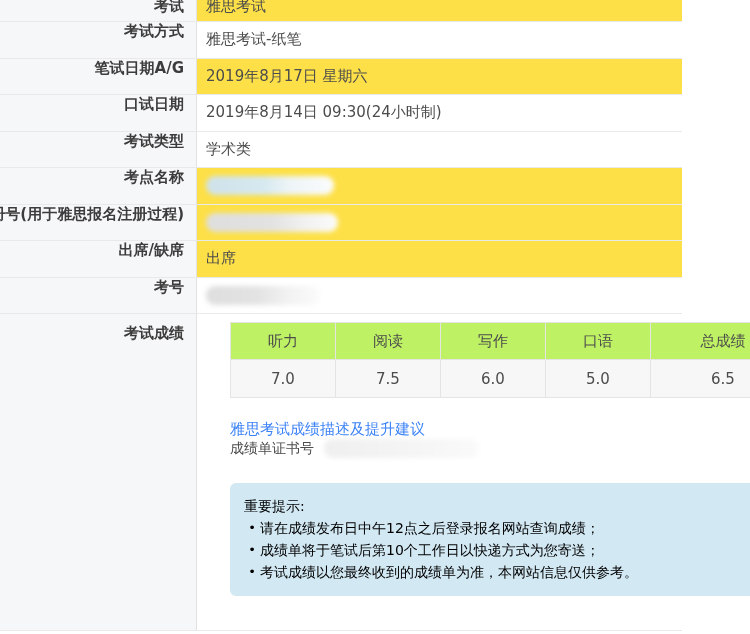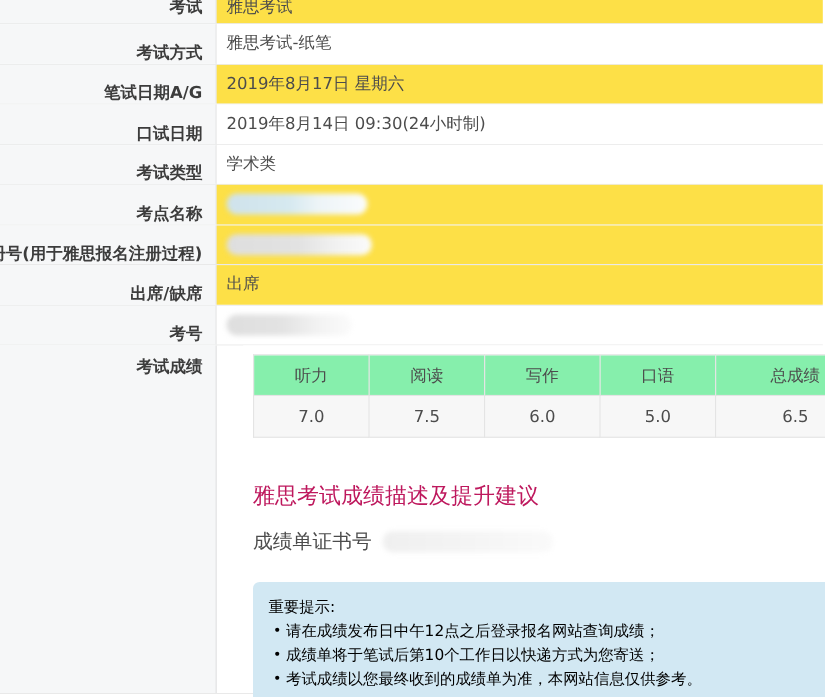--- a/index.html
+++ b/index.html
@@ -10,31 +10,31 @@
   }
   .page {
     position: relative;
     width: 750px;
     height: 634px;
     overflow: hidden;
     background: #fff;
   }
   .row {
     display: flex;
-    width: 748px;
+    width: 682px;
     border-bottom: 1px solid #e9e9e9;
     height: 36.5px;
   }
   .cell-label {
     width: 197px;
     flex: 0 0 197px;
     background: #f6f7f8;
     border-right: 1px solid #e2e2e2;
     display: flex;
-    align-items: flex-end;
+    align-items: flex-start;
     justify-content: flex-end;
     padding-right: 12px;
     overflow: visible;
   }
   .cell-label span {
     font-size: 15px;
     font-weight: bold;
     color: #3c3c3c;
     white-space: nowrap;
   }
@@ -85,37 +85,36 @@
     width: 565px;
     flex: 0 0 auto;
   }
   table.scores th, table.scores td {
     border: 1px solid #e4e4e4;
     text-align: center;
     font-size: 15px;
     font-weight: normal;
     color: #4c4c4c;
   }
-  table.scores th { height: 37px; background: #86efac; }
+  table.scores th { height: 37px; background: #bef264; }
   table.scores td { height: 38px; background: #f7f7f7; }
   table.scores col.c { width: 105px; }
   table.scores col.last { width: 145px; }
 
   .results-link {
-    margin-top: 39px;
-    font-size: 20px;
-    color: #be185d;
+    margin-top: 22px;
+    font-size: 15px;
+    color: #3b82f6;
     text-decoration: none;
     cursor: pointer;
   }
   .cert-line {
-    margin-top: 16px;
     display: flex;
     align-items: center;
-    font-size: 18px;
+    font-size: 14px;
     color: #4c4c4c;
   }
   .notice {
     margin-top: 25px;
     width: 540px;
     border-radius: 6px;
     background: #d2e8f3;
     color: #000000;
     padding: 12px 14px 13px 14px;
     font-size: 14px;

